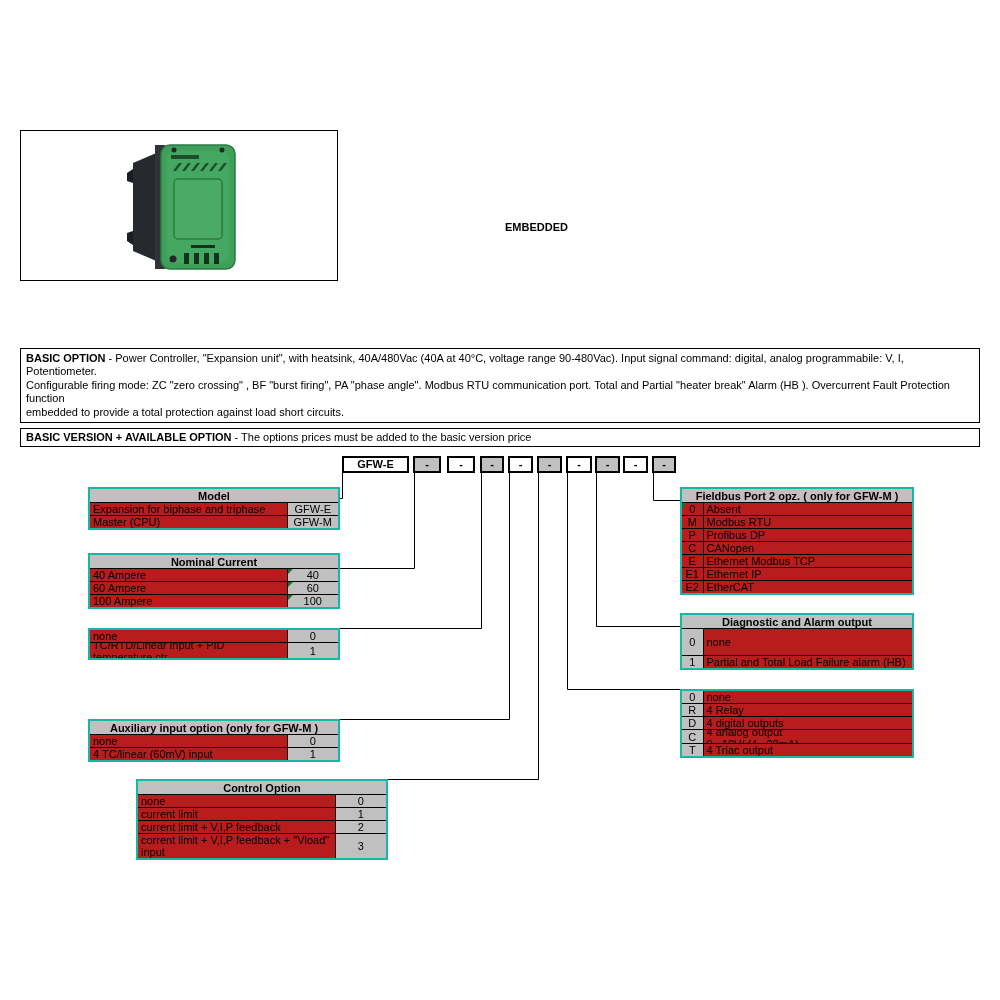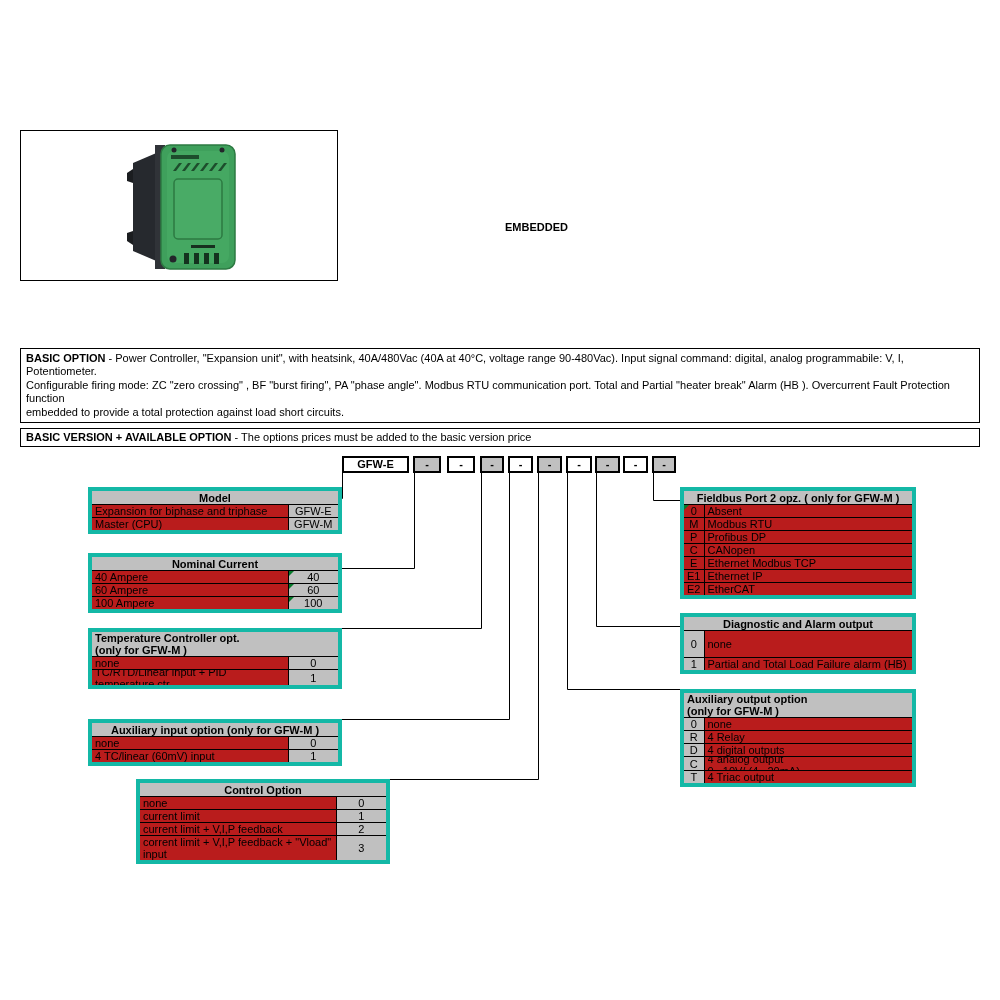--- a/index.html
+++ b/index.html
@@ -30,21 +30,21 @@
     font-size:11px;font-weight:bold;text-align:center;line-height:13px;height:13px;
   }
   .code-box.gray{background:#c0c0c0;}
 
   
   #connectors{left:0;top:0;width:1000px;height:1000px;pointer-events:none;}
 
   
   table.opt{border-collapse:collapse;table-layout:fixed;font-size:11px;position:absolute;background:#fff;}
   table.opt td,table.opt th{border:1px solid #000;padding:0 3px;line-height:12px;overflow:hidden;}
-  table.opt{border:4px solid #14b8a6;}
+  table.opt{border:2px solid #14b8a6;}
   table.opt th{background:#c0c0c0;font-weight:bold;text-align:center;height:13px;}
   table.opt th.left{text-align:left;}
   table.opt td{height:12px;background:#b91c1c;text-align:left;}
   table.opt td.gray{background:#c0c0c0;text-align:center;}
   table.opt td.codecell{text-align:center;}
   td.rel{position:relative;}
   .tri{position:absolute;top:0;left:0;width:0;height:0;
        border-top:5px solid #067a2b;border-right:5px solid transparent;}
   .clip2{height:15px;overflow:hidden;line-height:12px;}
   .clip2 .inner{margin-top:-4px;}
@@ -175,26 +175,20 @@
       </tr>
 </tbody>
   </table>
 
 <table class="opt" style="left:88px;top:628px;width:250px;">
   <colgroup>
       <col style="width:198px">
       <col style="width:52px">
     </colgroup>
   <tbody>
-      <tr>
-        <th colspan="2" class="left h2l">
-          <span style="display:block;">Temperature Controller opt.</span>
-          <span style="display:block;">(only for GFW-M )</span>
-        </th>
-      </tr>
   <tr>
         <td class="h15">none</td>
         <td class="gray h15">0</td>
       </tr>
   <tr>
         <td class="h15" style="vertical-align:top;">
           <div class="clip2">
             <div class="inner">TC/RTD/Linear input  + PID temperature ctr.</div>
           </div>
         </td>
@@ -310,26 +304,20 @@
       </tr>
 </tbody>
   </table>
 
 <table class="opt" style="left:680px;top:689px;width:232px;">
   <colgroup>
       <col style="width:22px">
       <col style="width:210px">
     </colgroup>
   <tbody>
-      <tr>
-        <th colspan="2" class="left h2l">
-          <span style="display:block;">Auxiliary output option</span>
-          <span style="display:block;">(only for GFW-M )</span>
-        </th>
-      </tr>
   <tr>
         <td class="gray">0</td>
         <td>none</td>
       </tr>
   <tr>
         <td class="gray">R</td>
         <td>4 Relay</td>
       </tr>
   <tr>
         <td class="gray">D</td>

